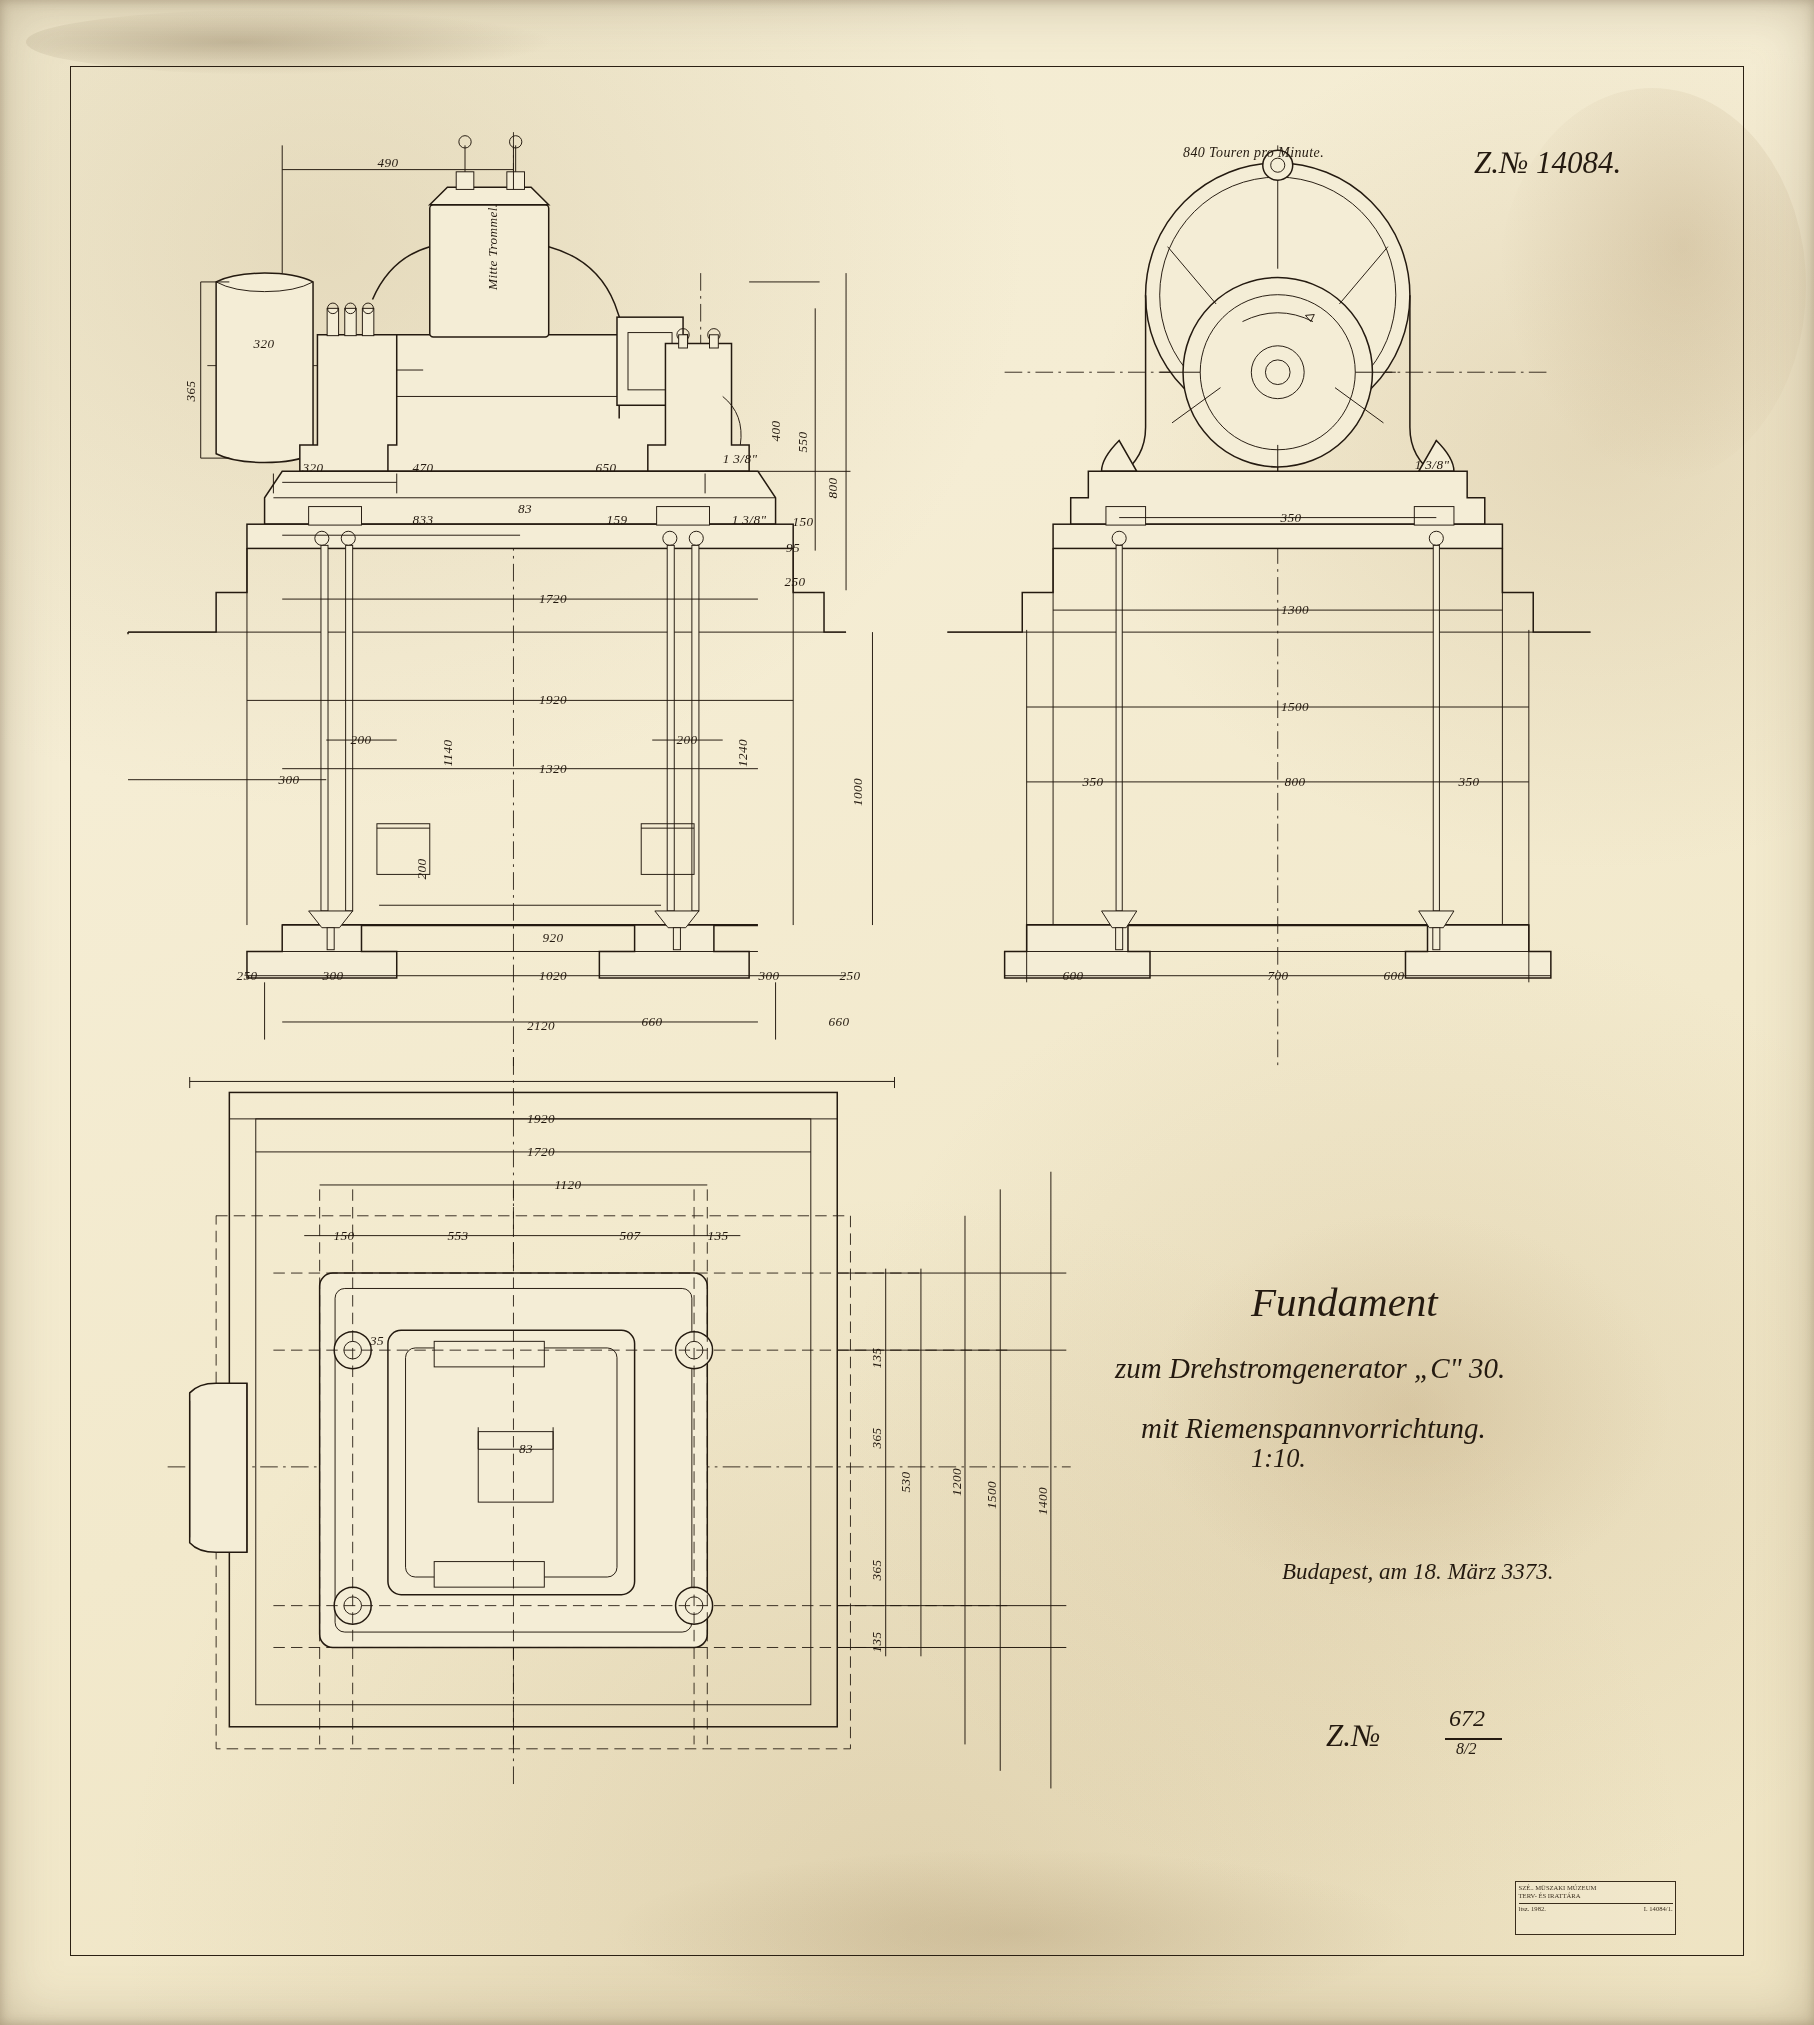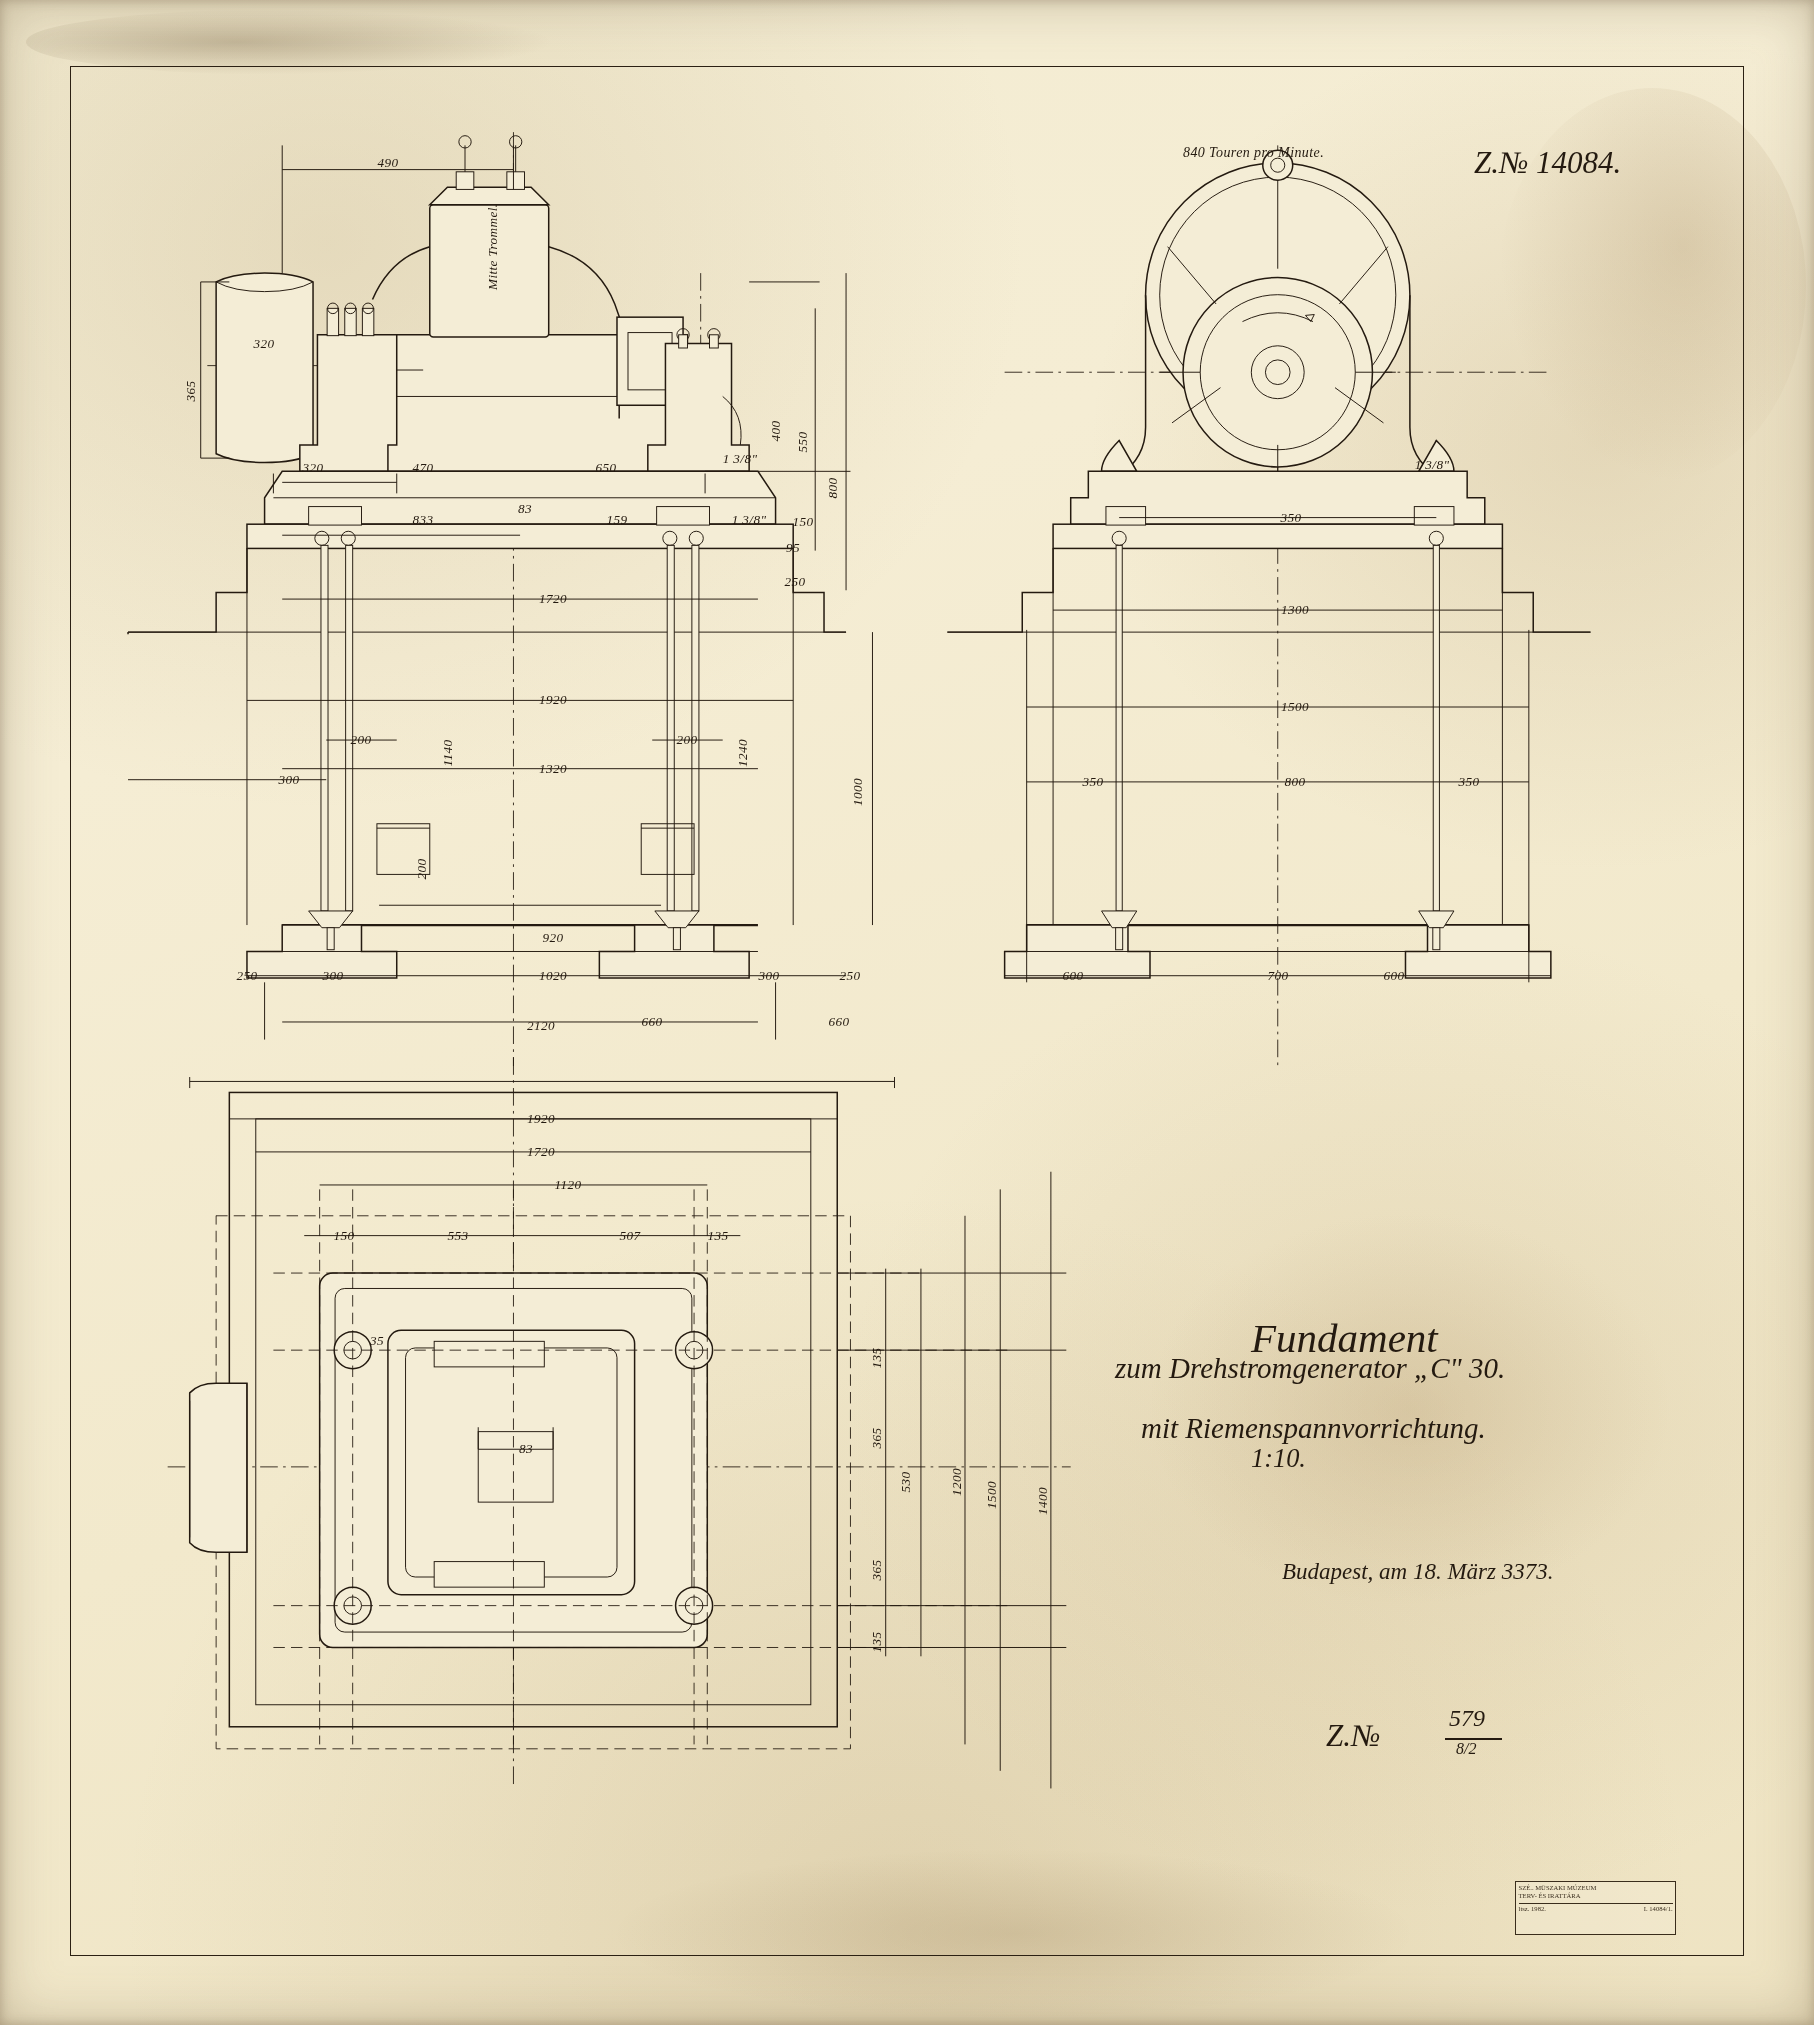--- a/index.html
+++ b/index.html
@@ -37,21 +37,21 @@
   .hand{
     position:absolute;
     color:#241a10;
     font-family:"Liberation Serif", serif;
     font-style:italic;
     white-space:nowrap;
     transform-origin:left center;
   }
   .dim{font-size:13.2px;letter-spacing:0.4px;}
   .rot{transform:rotate(-90deg);}
-  .title1{font-size:41px;margin-top:36px;}
+  .title1{font-size:41px;}
   .title2{font-size:29px;}
   .title3{font-size:26.4px;}
   .title4{font-size:23px;}
   .titleNo{font-size:31px;}
   .stamp{
     position:absolute;border:0.9px solid #3a2d1c;background:rgba(245,238,216,.4);
     font-size:6.6px;color:#3b2f20;font-style:normal;line-height:1.25;padding:1.8px 2.6px;
   }
   .blot{position:absolute;border-radius:50%;pointer-events:none;}
 </style>
@@ -327,21 +327,21 @@
   <div class="hand titleNo" style="left:1474px;top:145px;">Z.№ 14084.</div>
   <div class="hand dim" style="left:1183px;top:145px;font-size:14px;">840 Touren pro Minute.</div>
   <div class="hand dim rot" style="left:493px;top:282px;">Mitte Trommel.</div>
 
   <div class="hand title1" style="left:1251px;top:1278px;">Fundament</div>
   <div class="hand title2" style="left:1115px;top:1352px;">zum Drehstromgenerator „C" 30.</div>
   <div class="hand title2" style="left:1141px;top:1412px;">mit Riemenspannvorrichtung.</div>
   <div class="hand title3" style="left:1251px;top:1443px;">1:10.</div>
   <div class="hand title4" style="left:1282px;top:1559px;">Budapest, am 18. März 3373.</div>
   <div class="hand titleNo" style="left:1326px;top:1718px;">Z.№</div>
-  <div class="hand" style="left:1449px;top:1705px;font-size:24px;">579</div>
+  <div class="hand" style="left:1449px;top:1705px;font-size:24px;">672</div>
   <div style="position:absolute;left:1445px;top:1738px;width:57px;height:2.2px;background:#241a10;"></div>
   <div class="hand" style="left:1456px;top:1740px;font-size:16px;">8/2</div>
 
   <div class="stamp" style="left:1515px;top:1881px;width:154px;height:48px;">
     <div>SZÉ.. MÜSZAKI MÚZEUM</div>
     <div>TERV- ÉS IRATTÁRA</div>
     <div style="border-top:0.4px solid #3a2d1c;margin:2.6px 0 0.9px;"></div>
     <div style="display:flex;justify-content:space-between;">
       <span>ltsz. 1982.</span>
       <span>I. 14084/1.</span>

